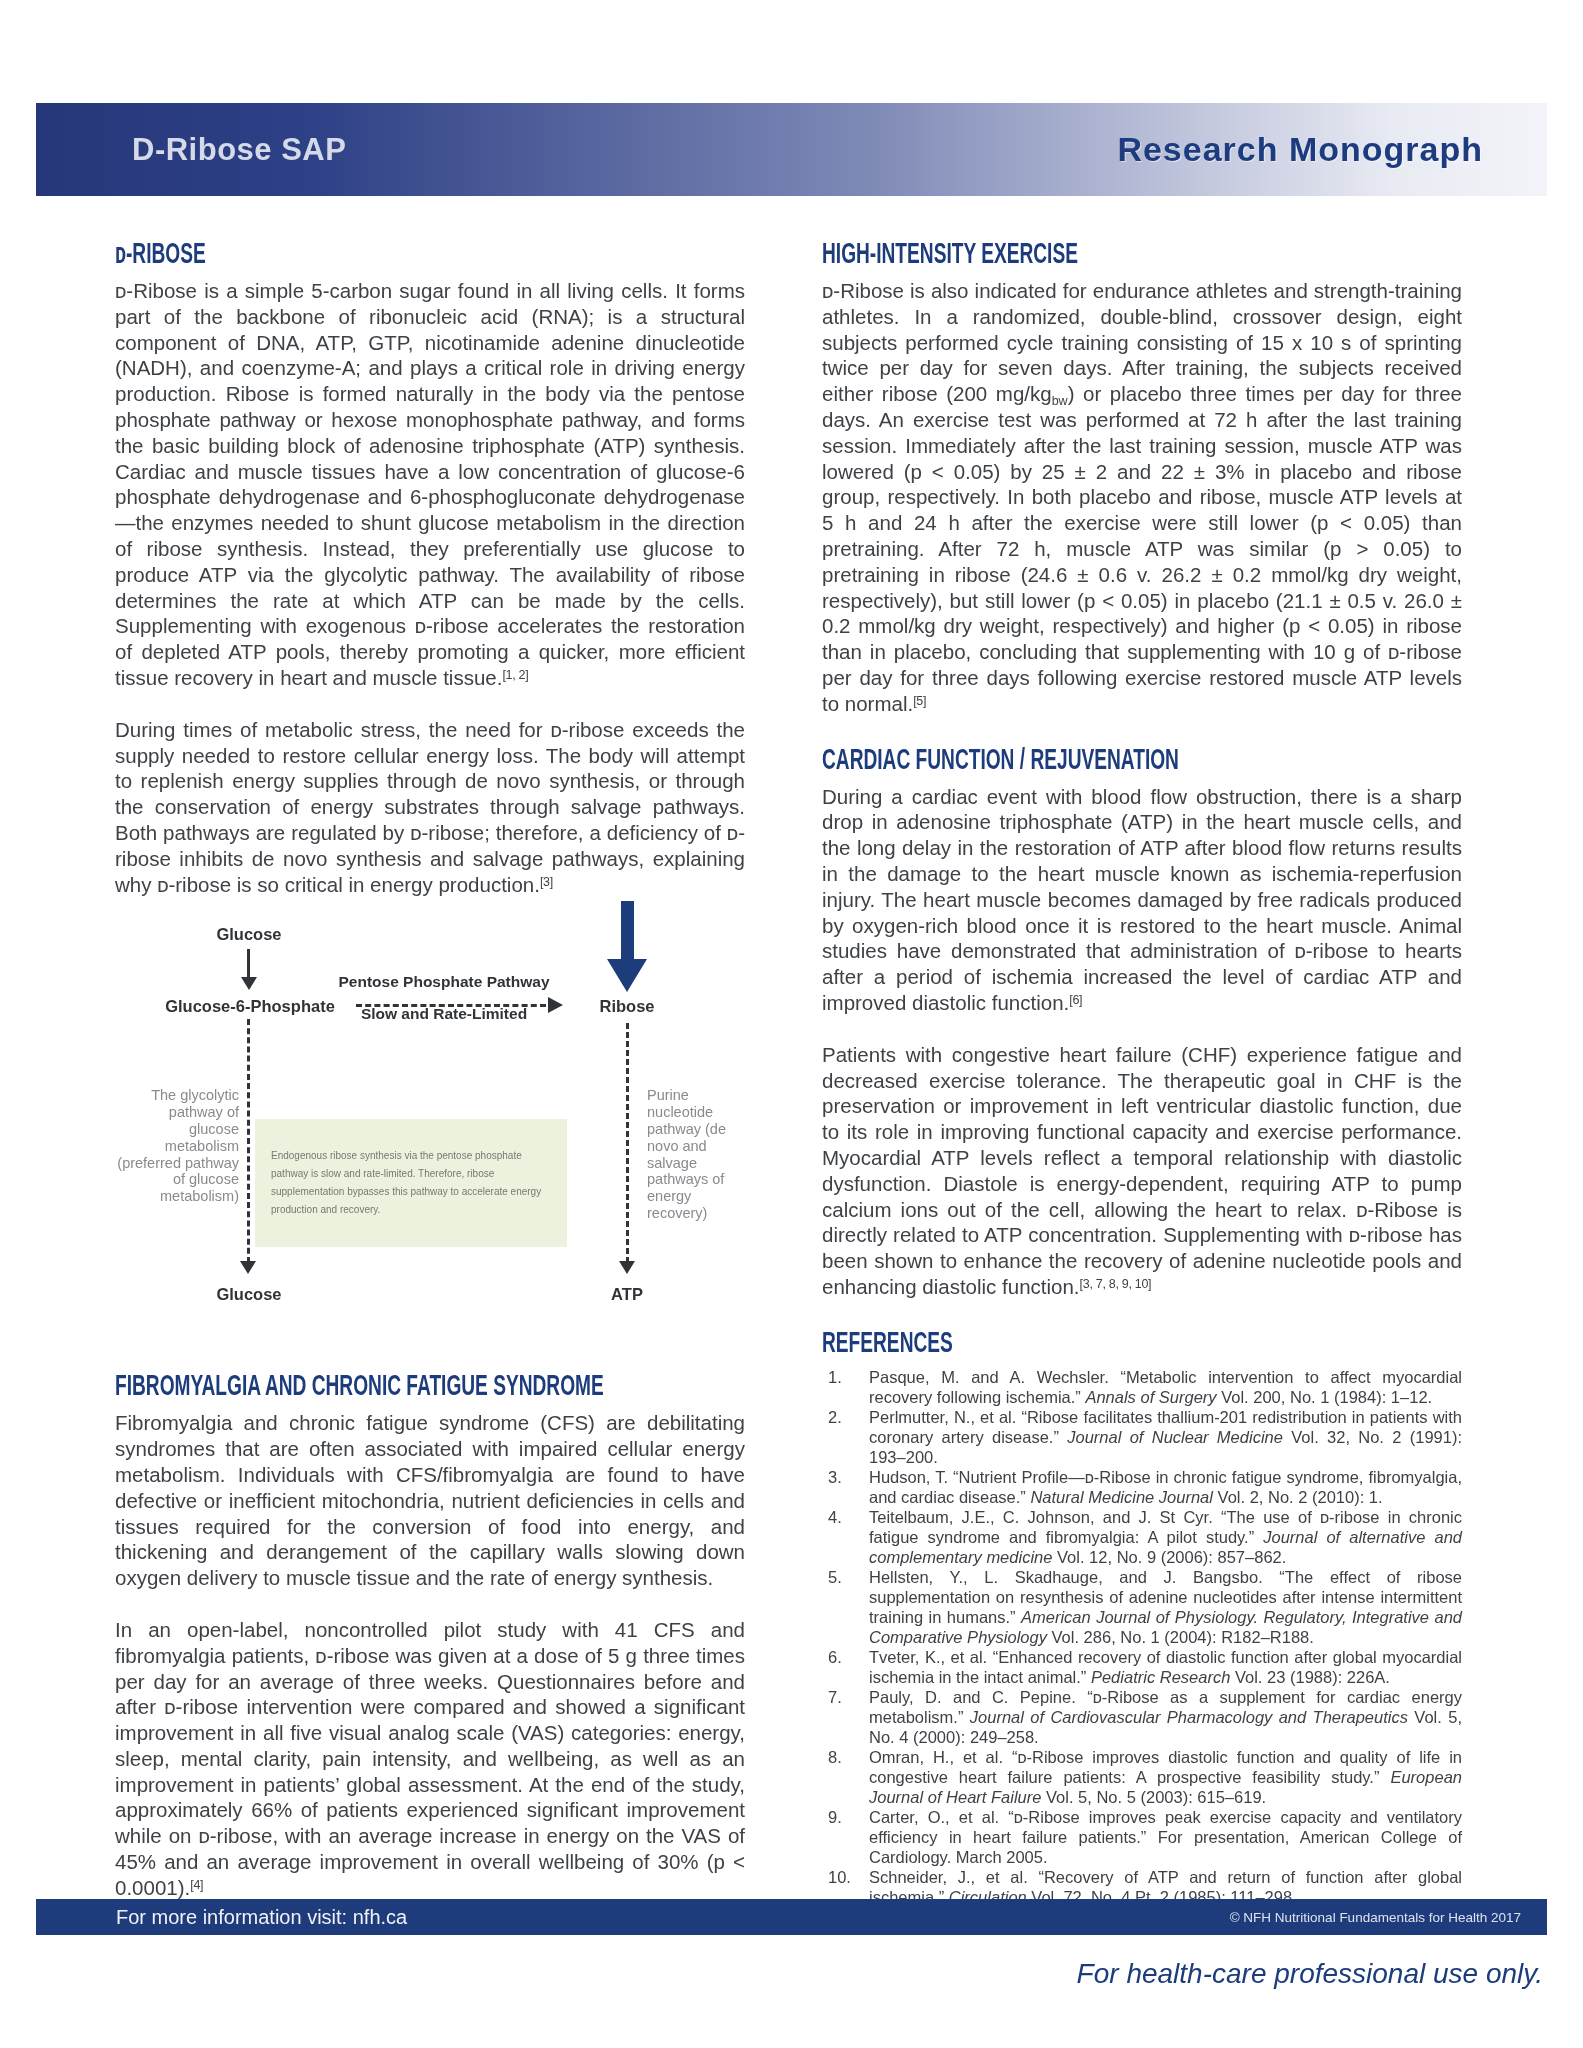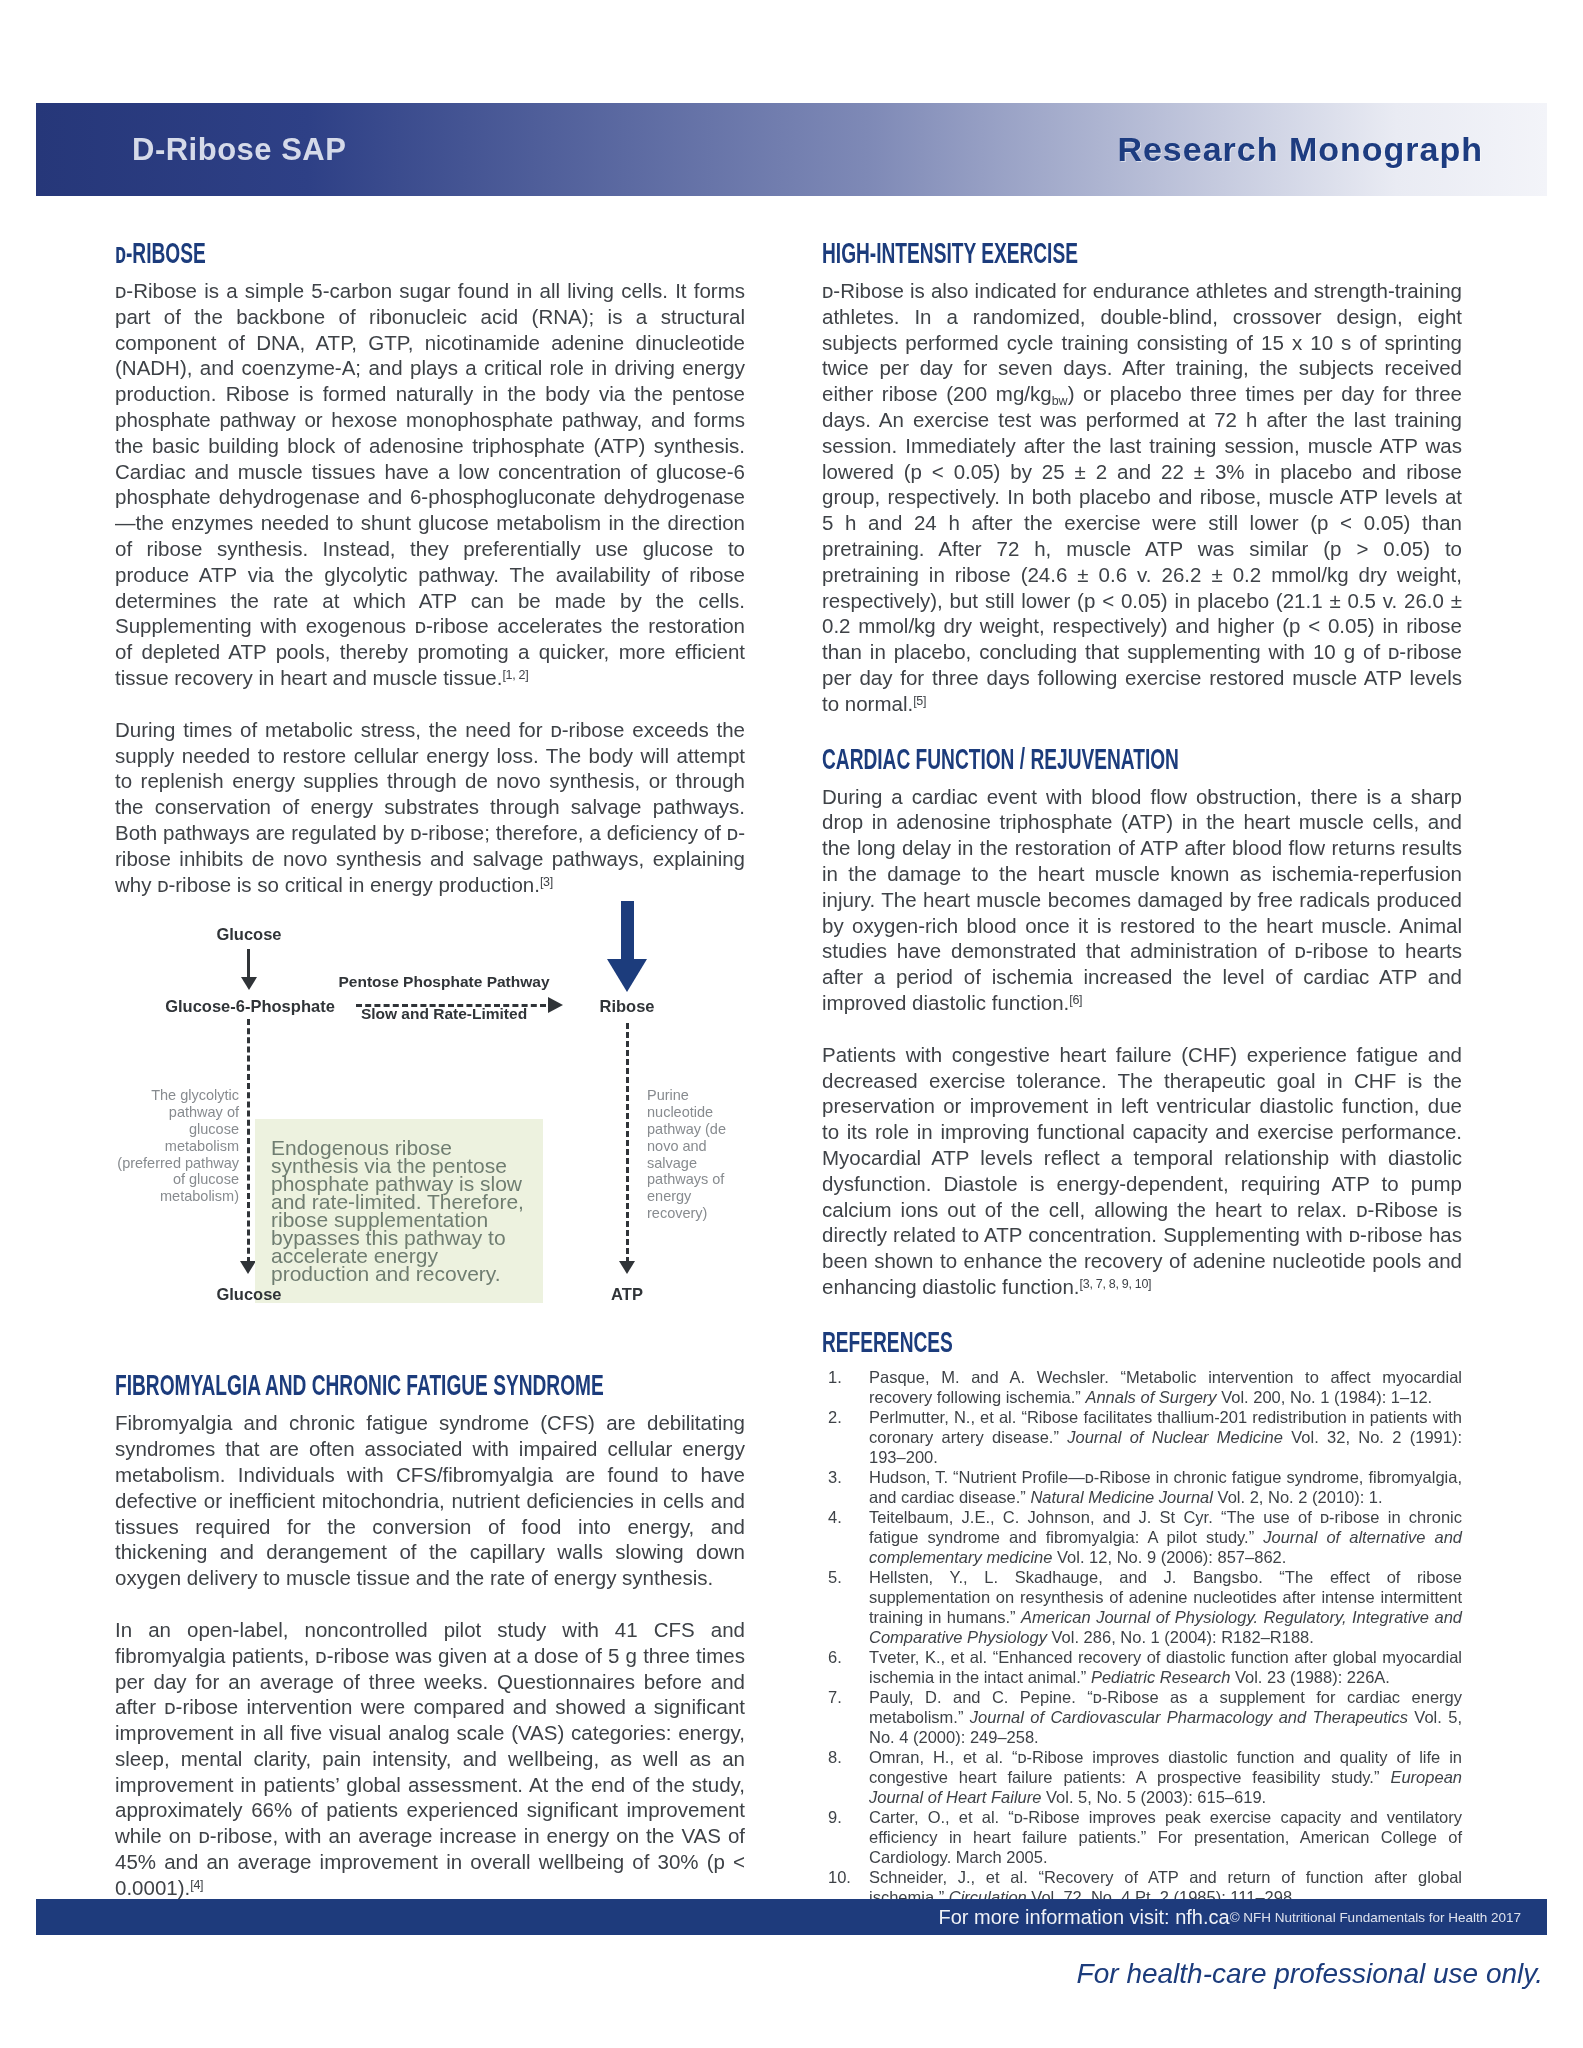--- a/index.html
+++ b/index.html
@@ -31,33 +31,33 @@
   .dnote{position:absolute;font-size:14.5px;line-height:16.8px;color:#878b8f;}
   .dash-v{position:absolute;width:0;border-left:3px dashed #303438;}
   .dash-h{position:absolute;height:0;border-top:3px dashed #303438;}
   .tri{position:absolute;width:0;height:0;}
   .tri-down{border-left:8px solid transparent;border-right:8px solid transparent;border-top:13px solid #303438;}
   .tri-right{border-top:8px solid transparent;border-bottom:8px solid transparent;border-left:15px solid #303438;}
   .shaft-v{position:absolute;width:3px;background:#303438;}
   .big-shaft{position:absolute;width:13px;background:#1c3c7c;}
   .big-head{position:absolute;width:0;height:0;border-left:20px solid transparent;
             border-right:20px solid transparent;border-top:33px solid #1c3c7c;}
-  .gbox{position:absolute;left:140px;top:218px;width:288px;box-sizing:border-box;background:#edf2df;
-        color:#6f7d71;font-size:21px;line-height:18px;padding:20px 16px;text-align:left;}
+  .gbox{position:absolute;left:140px;top:218px;width:312px;box-sizing:border-box;background:#edf2df;
+        color:#6f7d71;font-size:10px;line-height:18px;padding:28px 16px;text-align:left;}
 
   
   .refs{margin:3px 0 0 0;padding:0;list-style:none;}
   .refs li{position:relative;padding-left:47px;font-size:16.5px;line-height:20px;
            color:#3e4247;text-align:justify;}
   .ref-num{position:absolute;left:6px;}
   .it{font-style:italic;}
 
   
   .footband{position:absolute;left:36px;top:1899px;width:1511px;height:36px;box-sizing:border-box;
-            background:#1e3b7c;display:flex;align-items:center;justify-content:flex-end;
+            background:#1e3b7c;display:flex;align-items:center;justify-content:space-between;
             padding:0 26px 0 80px;}
   .foot-left{color:#f0f2f7;font-size:20px;}
   .foot-right{color:#dfe3ee;font-size:13.5px;}
   .disclaimer{position:absolute;top:1958px;right:40px;font-size:28px;font-style:italic;color:#1c3c7c;}
 </style>
 </head>
 <body>
 
 <div class="page">
 

